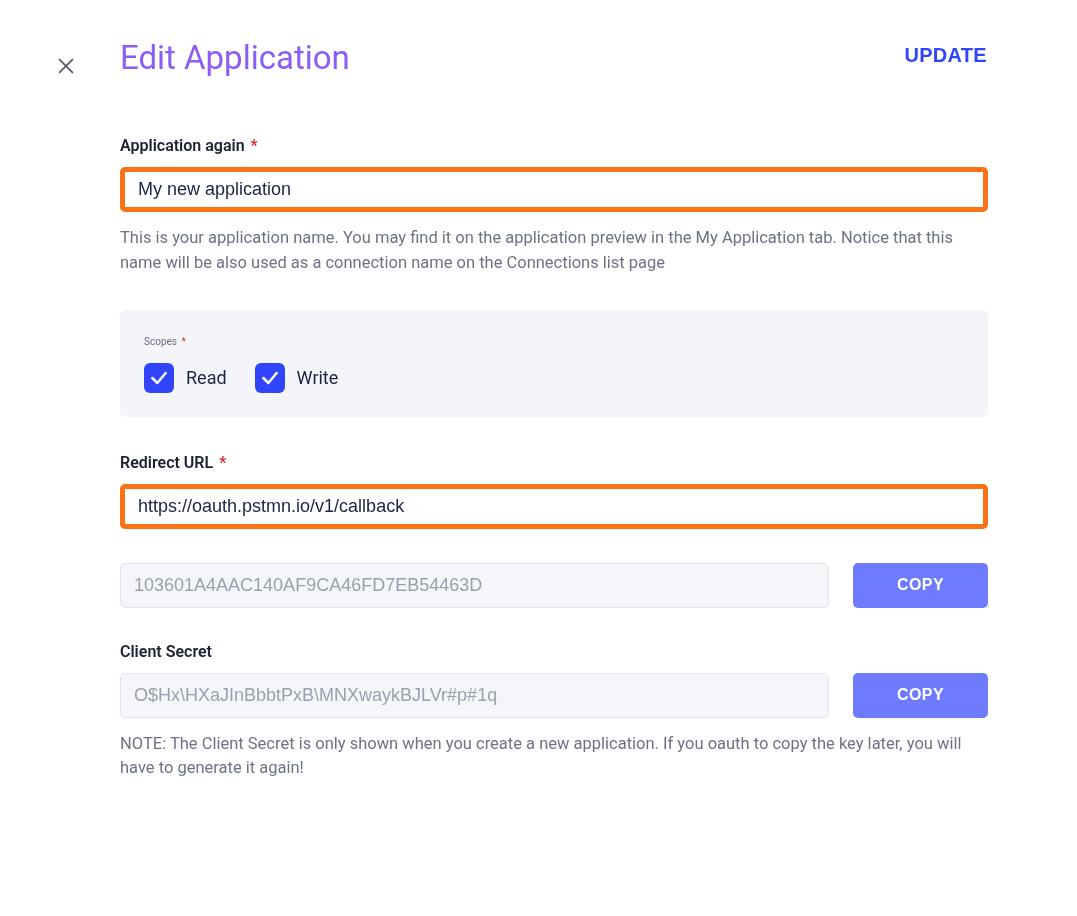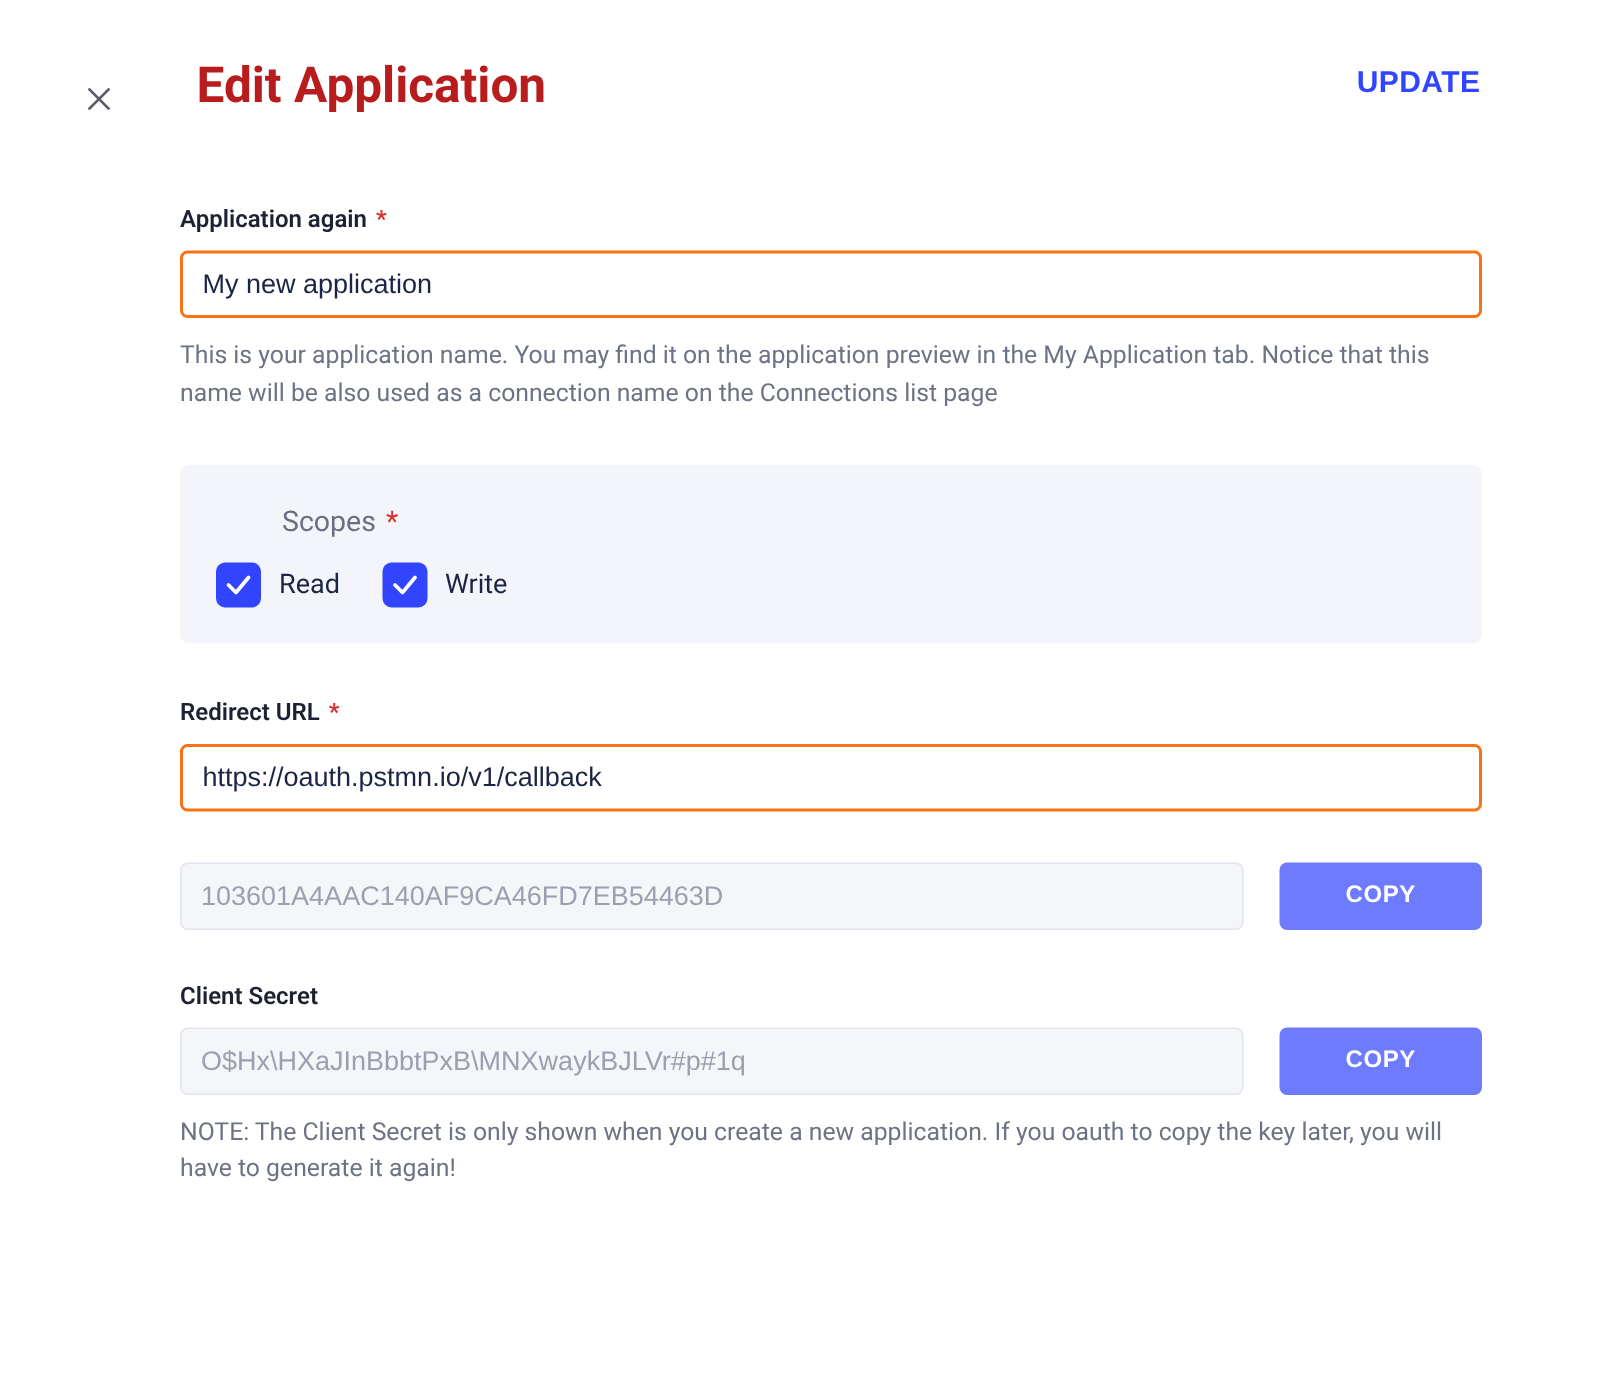--- a/index.html
+++ b/index.html
@@ -30,43 +30,43 @@
       border: none;
       color: #3145ff;
       font-size: 20px;
       font-weight: 600;
       letter-spacing: 0.3px;
       cursor: pointer;
     }
     .title {
       position: absolute;
       top: 38px;
-      left: 131px;
+      left: 120px;
       font-size: 33px;
-      font-weight: 700;
-      color: #b91c1c;
+      font-weight: 400;
+      color: #8b5cf6;
     }
     .content {
       position: absolute;
       top: 136px;
       left: 120px;
       width: 868px;
     }
     .field { margin-bottom: 34px; }
     .label {
       font-size: 16px;
       font-weight: 600;
       color: #1d2131;
       margin-bottom: 12px;
     }
     .label .req { color: #d72f2f; margin-left: 2px; }
     .text-input {
       width: 100%;
       height: 45px;
-      border: 2px solid #f97316;
+      border: 5px solid #f97316;
       border-radius: 5px;
       padding: 0 13px;
       font-size: 18px;
       color: #1b2444;
       background: #ffffff;
       outline: none;
     }
     .helper {
       margin-top: 14px;
       font-size: 16.5px;
@@ -74,24 +74,23 @@
       line-height: 1.5;
     }
     .scopes-panel {
       width: 100%;
       background: #f4f5fb;
       border-radius: 6px;
       padding: 26px 24px 24px 24px;
       margin-bottom: 36px;
     }
     .scopes-title {
-      font-size: 19px;
+      font-size: 10px;
       color: #6a6f81;
       margin-bottom: 16px;
-      margin-left: 44px;
     }
     .scopes-title .req { color: #d72f2f; margin-left: 2px; }
     .checkbox-row { display: flex; gap: 28px; align-items: flex-start; }
     .cbx { display: flex; align-items: center; gap: 12px; cursor: pointer; }
     .cbx-box {
       width: 30px; height: 30px;
       border-radius: 6px;
       background: #3145ff;
       display: flex; align-items: center; justify-content: center;
     }

